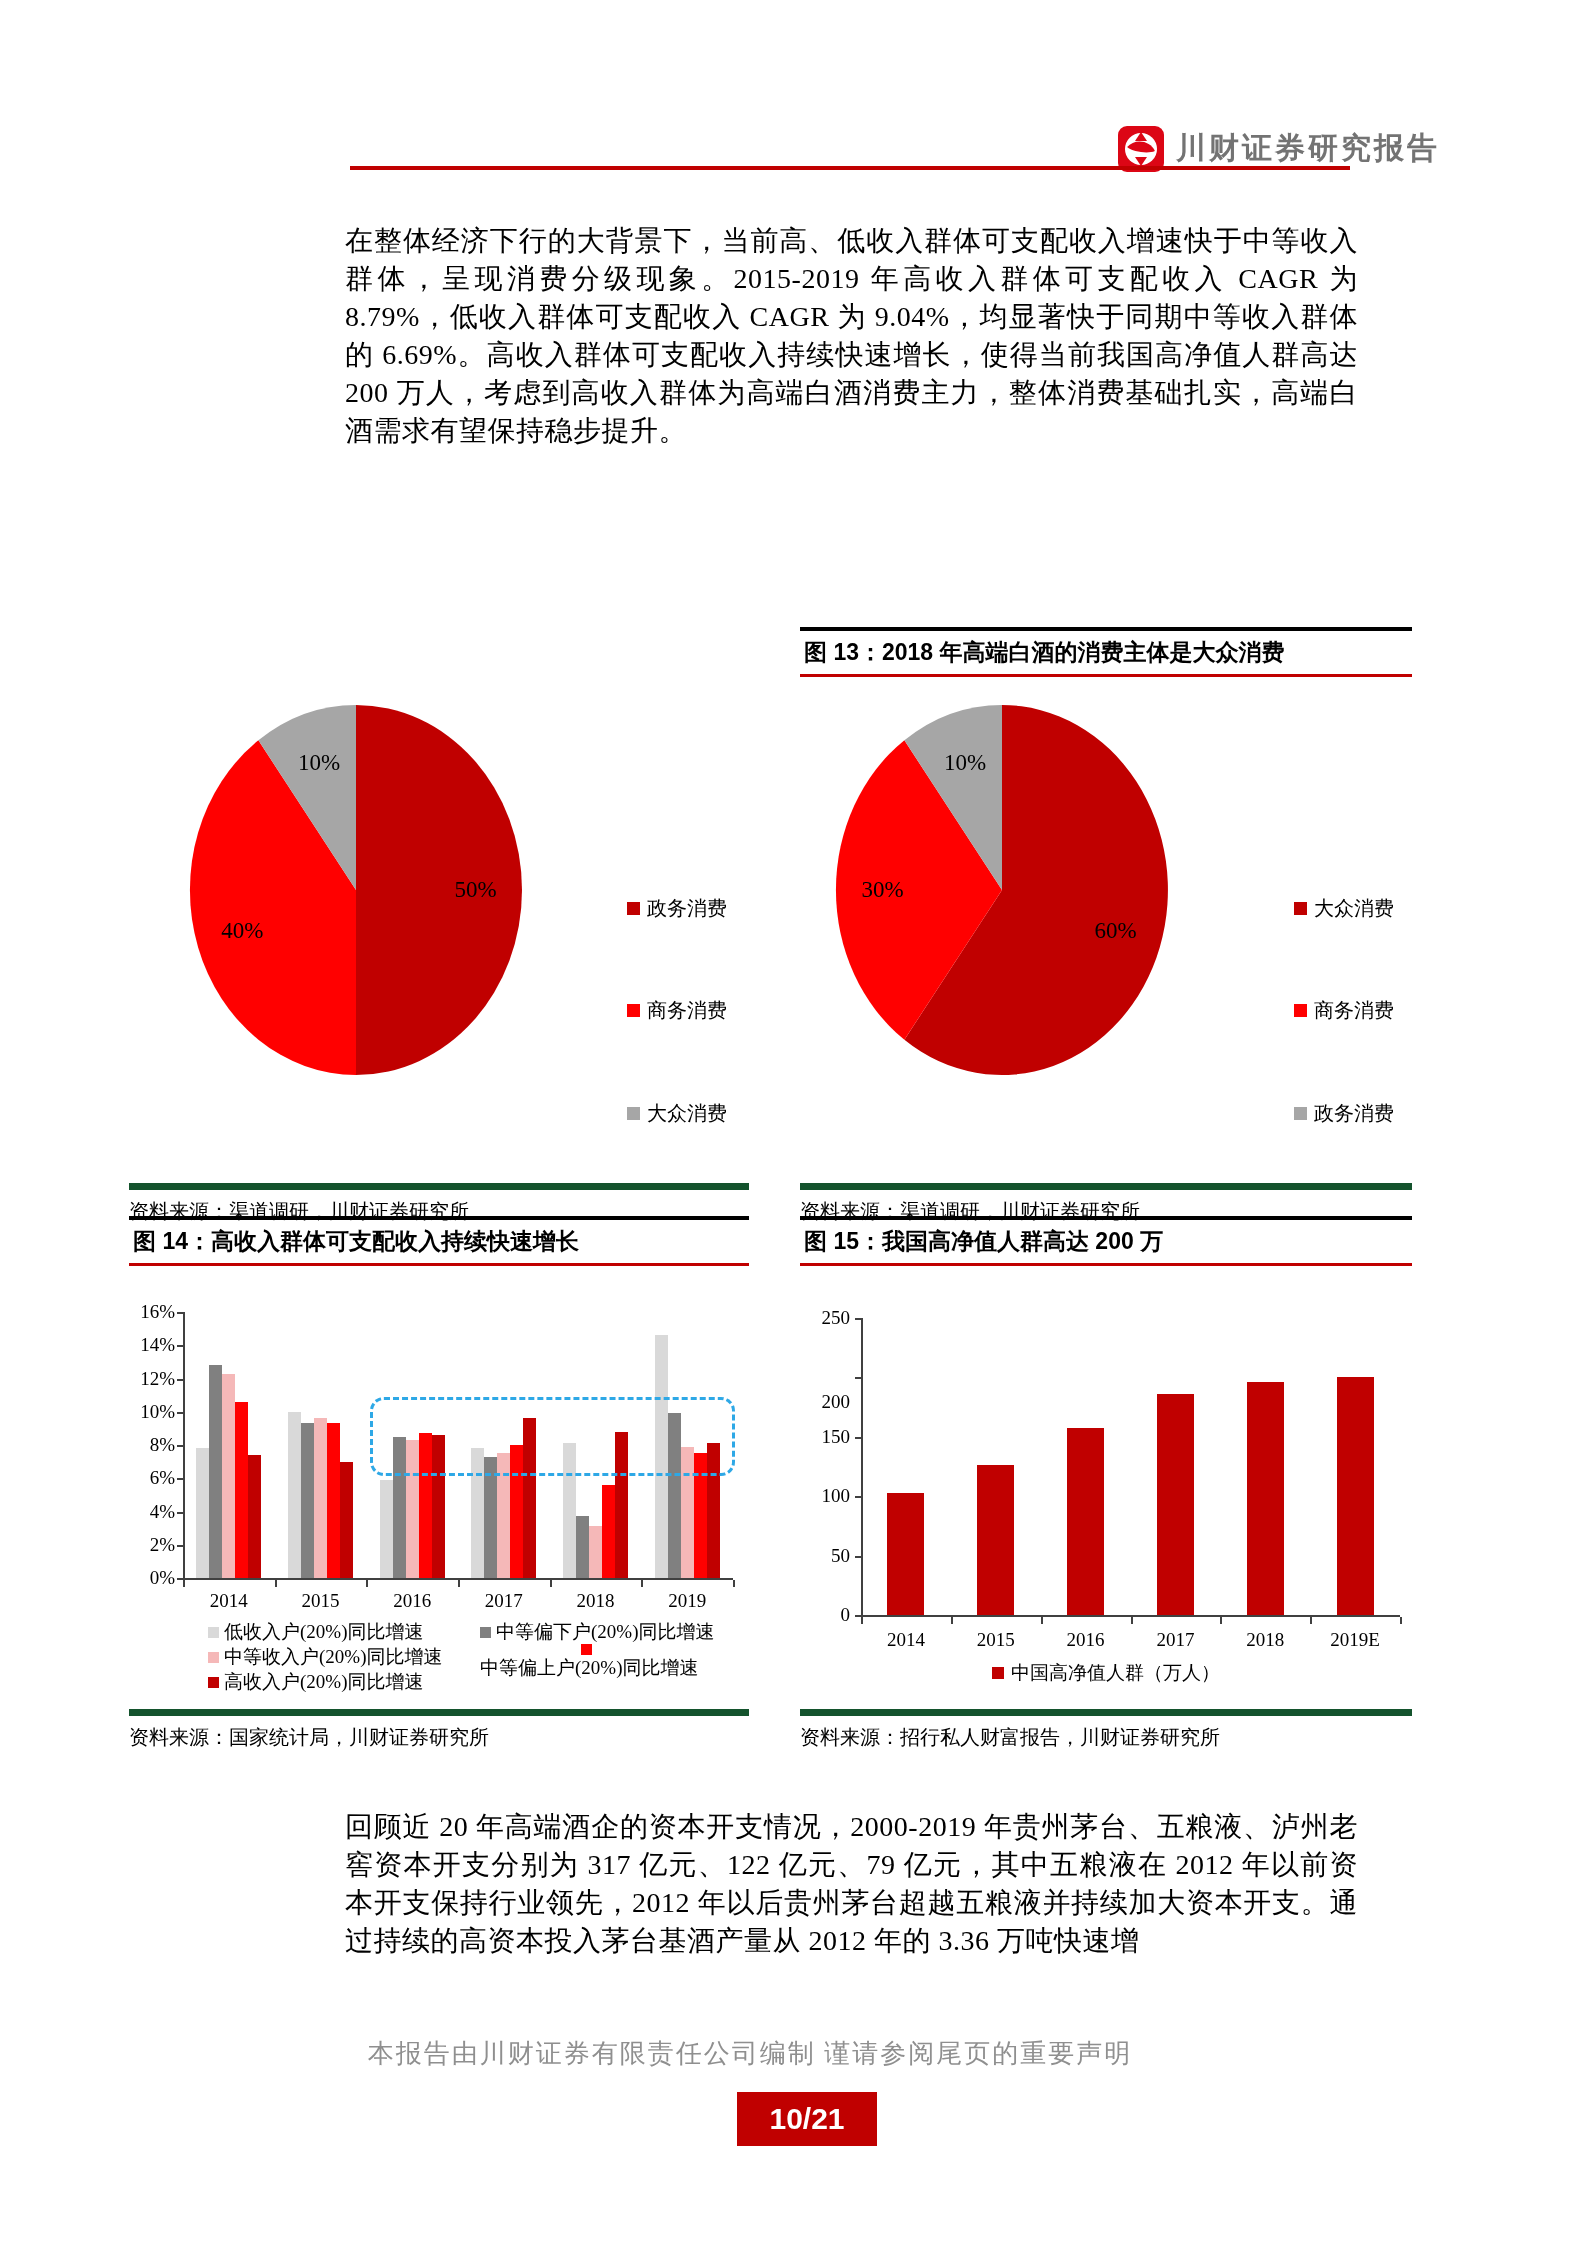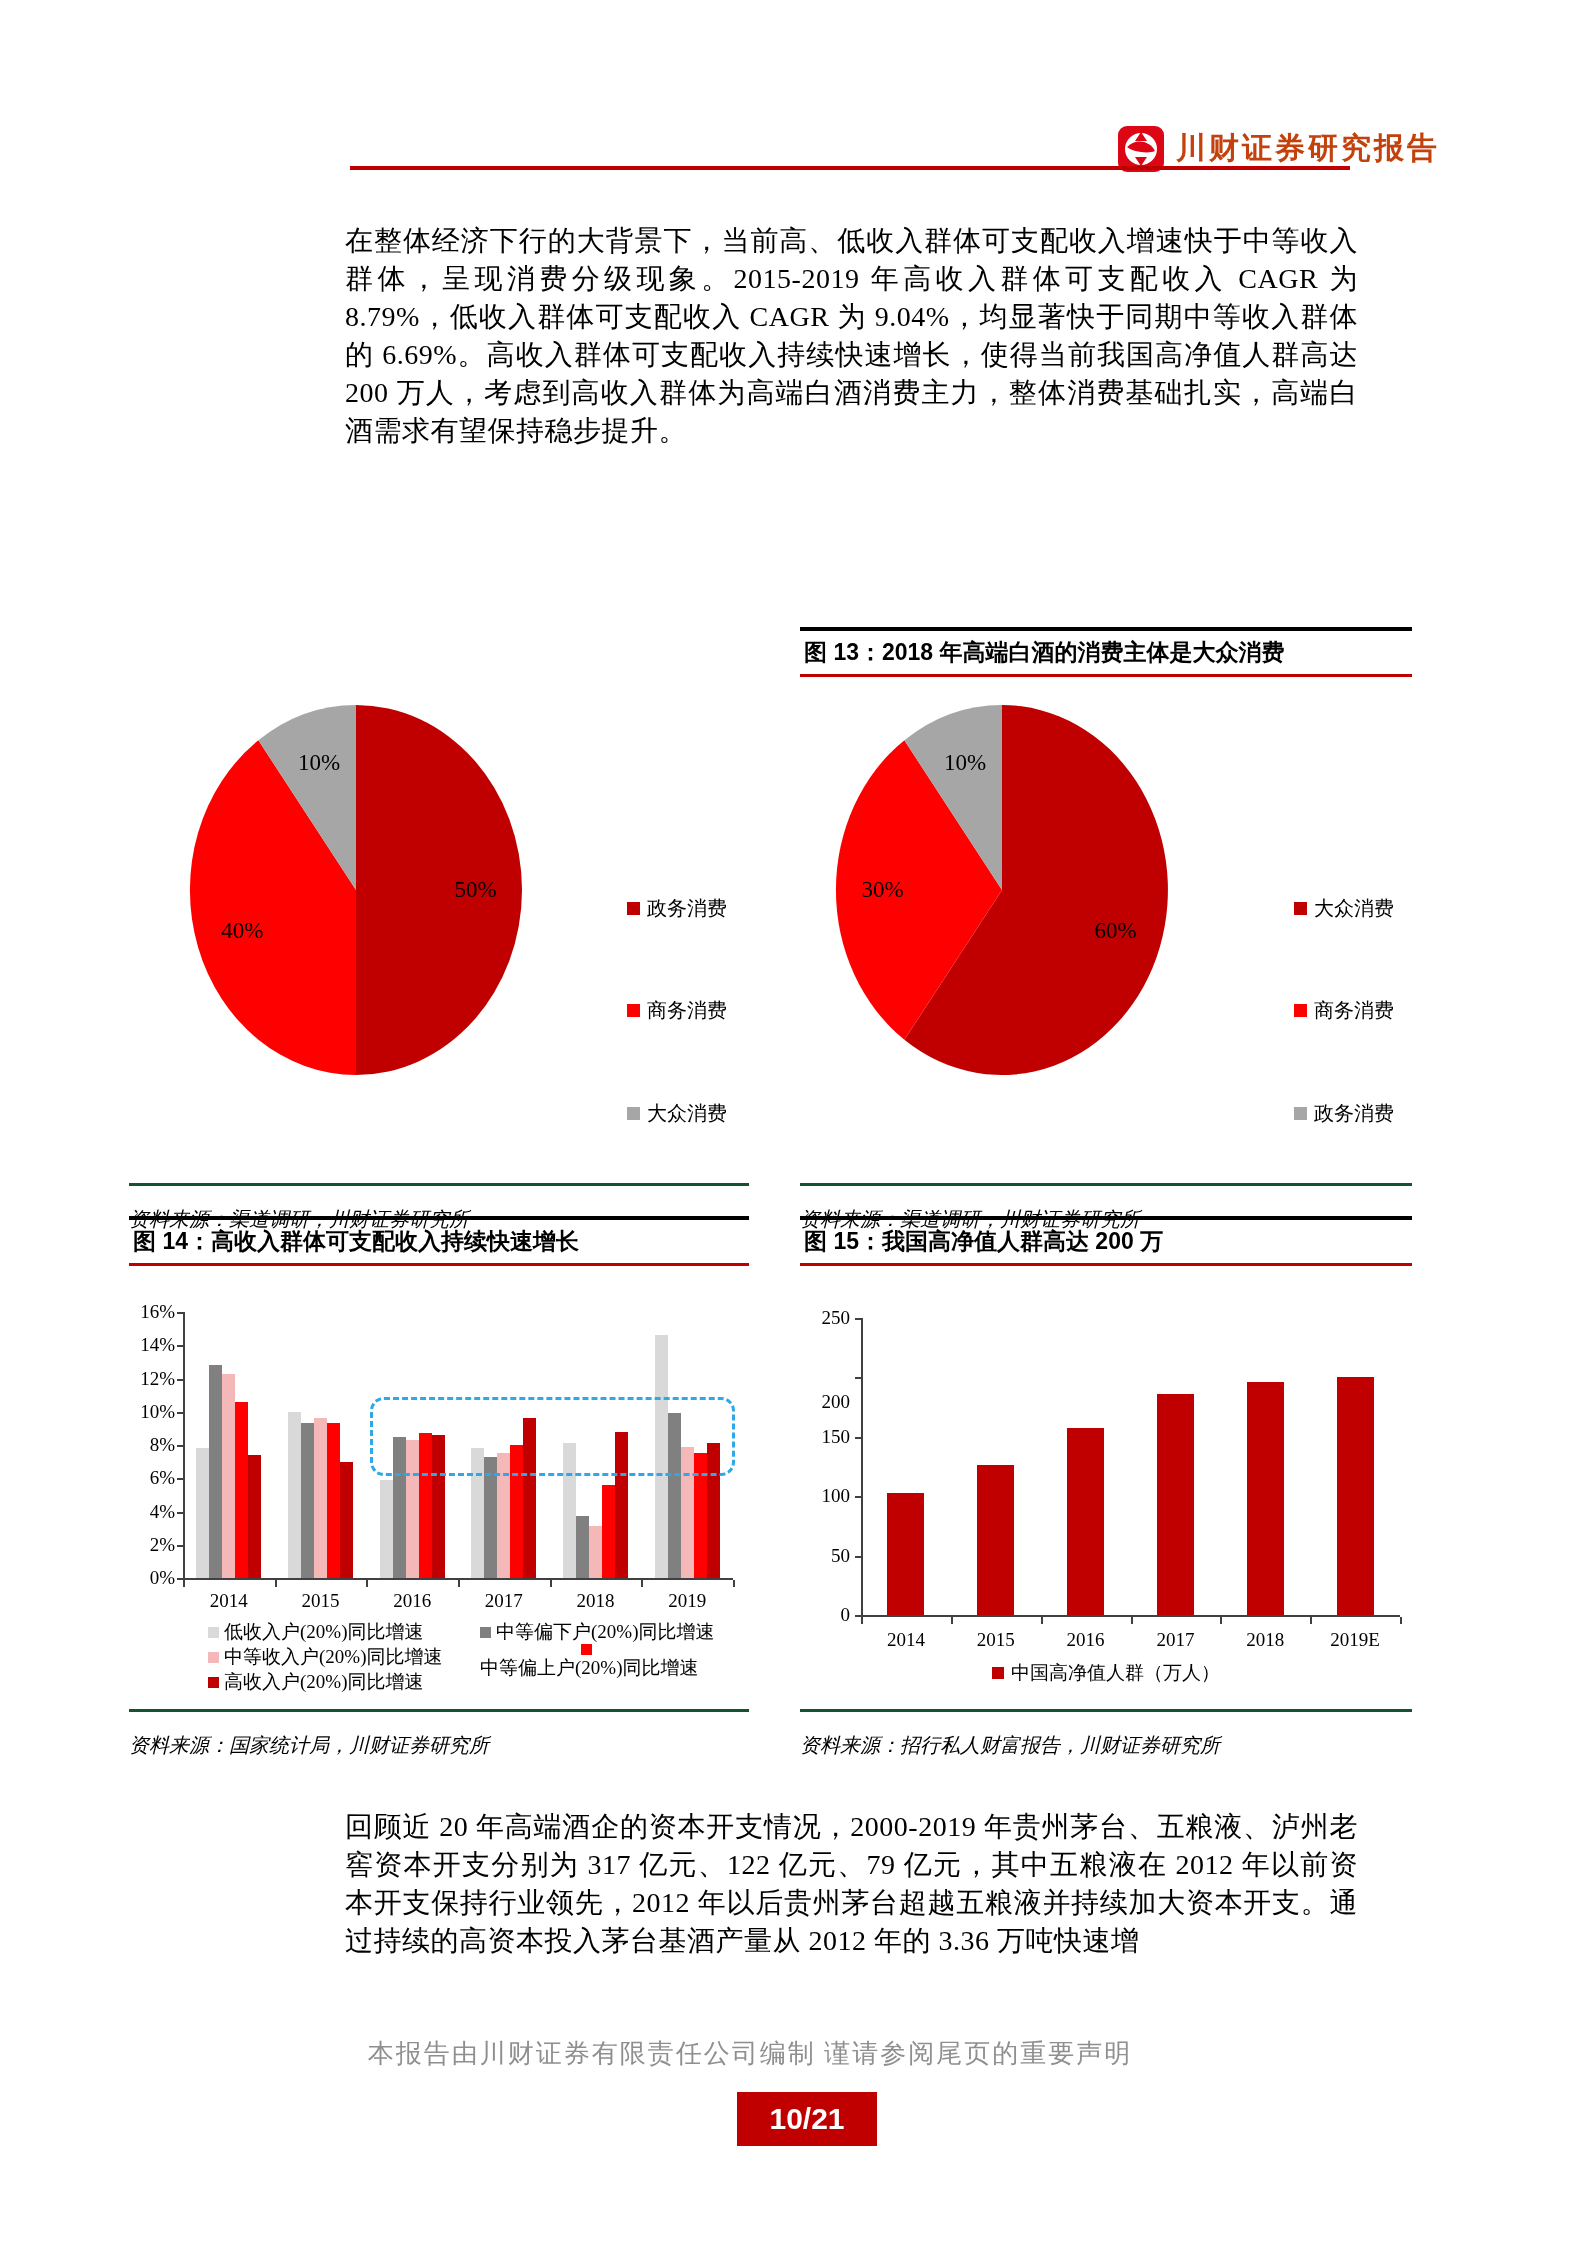--- a/index.html
+++ b/index.html
@@ -1,36 +1,36 @@
 <!DOCTYPE html>
 <html><head>
 <meta charset="utf-8">
 <style>
   html,body{margin:0;padding:0;background:#ffffff;}
   .page{position:relative;width:1586px;height:2244px;background:#ffffff;overflow:hidden;
         font-family:"Liberation Serif","DejaVu Serif",serif;color:#000;}
   
   .brand-line{position:absolute;left:350px;top:166px;width:1000px;height:4px;background:#C00000;}
   .logo{position:absolute;left:1118px;top:126px;width:46px;height:46px;}
-  .brand{position:absolute;left:1176px;top:128px;font-size:30px;font-weight:bold;color:#c2410c;
+  .brand{position:absolute;left:1176px;top:128px;font-size:30px;font-weight:bold;color:#737373;
          letter-spacing:3px;font-family:"Liberation Serif","DejaVu Serif",serif;white-space:nowrap;}
   
   .para{position:absolute;left:345px;width:1013px;font-size:28px;line-height:38px;
         text-align:justify;letter-spacing:0.5px;}
   .para-top{top:222px;}
   .para-bottom{top:1798px;margin-top:10px;}
   
   .figure{position:absolute;}
   .fig-head{position:absolute;left:0;right:0;top:0;height:50px;border-top:4px solid #000;
             border-bottom:3px solid #C00000;display:flex;align-items:center;
             font-family:"Liberation Sans","DejaVu Sans",sans-serif;font-weight:bold;
             font-size:23px;padding-left:4px;box-sizing:border-box;}
   .chart-root{position:absolute;left:0;top:60px;}
-  .fig-src{position:absolute;left:0;right:0;border-top:3px solid #14532d;padding-top:20px;
-           font-style:italic;font-size:20px;}
+  .fig-src{position:absolute;left:0;right:0;border-top:7px solid #14532d;padding-top:8px;
+           font-size:20px;}
   .f-tall .fig-src{top:556px;}
   .f-short .fig-src{top:493px;}
   
   .axis{position:absolute;background:#404040;}
   .tick{position:absolute;background:#404040;}
   .bar{position:absolute;}
   .xlab,.ylab{position:absolute;font-size:19px;white-space:nowrap;}
   .ylab{text-align:right;}
   .leg-item{position:absolute;display:flex;align-items:center;white-space:nowrap;}
   .leg-sw{display:inline-block;flex:0 0 auto;}

